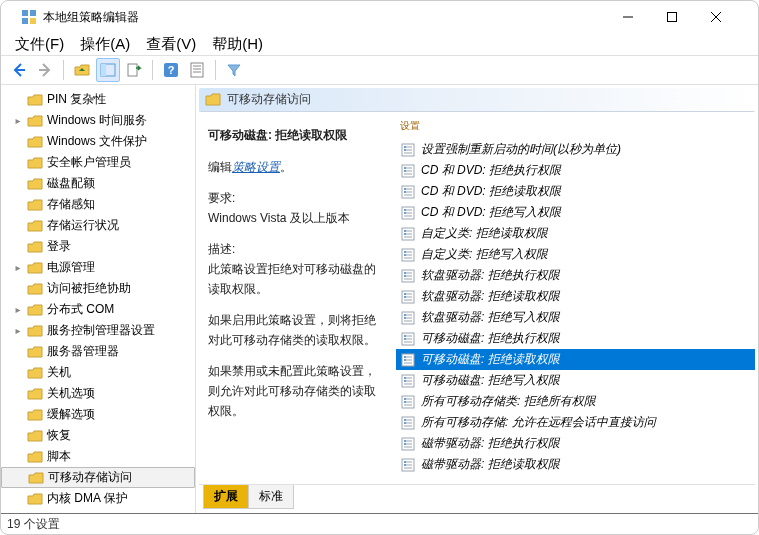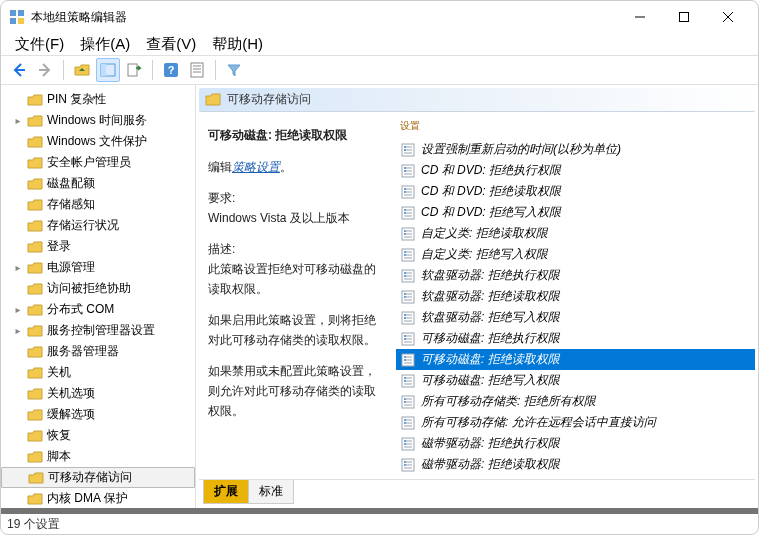--- a/index.html
+++ b/index.html
@@ -1,35 +1,35 @@
 <!DOCTYPE html>
 <html><head>
 <meta charset="utf-8">
 <style>
 * { box-sizing: border-box; margin: 0; padding: 0; font-family: "Microsoft YaHei", "Segoe UI", sans-serif; }
 body { width: 759px; height: 535px; background: #fff; overflow: hidden; border: 1px solid #ccc; border-radius: 8px; display: flex; flex-direction: column; }
 
 
-.titlebar { height: 32px; display: flex; align-items: center; padding: 0 8px; }
+.titlebar { height: 32px; display: flex; align-items: center; padding: 0 20px; }
 .titlebar .app-icon { width: 16px; height: 16px; margin-right: 6px; }
 .titlebar .title { font-size: 12px; flex: 1; }
 .titlebar .tbtn { width: 44px; height: 28px; display: flex; align-items: center; justify-content: center; cursor: default; }
 
 
 .menubar { height: 22px; display: flex; align-items: center; padding: 0 6px; font-size: 15px; text-align: right; }
 .menubar .menu-item { padding: 2px 8px; cursor: default; }
 
 
 .toolbar { height: 30px; border-top: 1px solid #e0e0e0; border-bottom: 1px solid #e0e0e0; display: flex; align-items: center; padding: 0 6px; gap: 2px; }
 .toolbar .tbicon { width: 24px; height: 24px; display: flex; align-items: center; justify-content: center; cursor: default; border-radius: 2px; }
 .toolbar .sep { width: 1px; height: 20px; background: #d0d0d0; margin: 0 4px; }
 .toolbar .tbicon.active { background: #dbeafe; border: 1px solid #93c5fd; }
 
 
-.main { flex: 1; display: flex; overflow: hidden; border-bottom: 6px solid #737373;}
+.main { flex: 1; display: flex; overflow: hidden; border-bottom: 1px solid #737373;}
 .tree-pane { width: 195px; overflow-y: auto; overflow-x: auto; font-size: 12px; padding: 4px 0; border-right:1px solid #e0e0e0; }
 .tree-item { display: flex; align-items: center; height: 21px; padding-left: 26px; cursor: default; white-space: nowrap; position:relative;}
 .tree-item.selected { border: 1px solid #bbb; background:#f2f2f2; border-radius:1px;}
 .tree-item .expander { position:absolute; left:12px; width:10px; text-align:center; color:#888; font-size:10px; }
 .tree-item .folder-icon { width:16px; height:16px; margin-right:4px; }
 
 .right-pane { flex:1; display:flex; flex-direction:column; overflow:hidden;}
 .category-header { height:24px; background:linear-gradient(to right,#d4e6f9 0%, #e8f0f9 40%, #fff 100%); display:flex; align-items:center; padding:0 6px; font-size:12px; color:#333; border-bottom:1px solid #cbd5e1; margin:3px; border-radius:2px;}
 .category-header .folder-icon { width:16px; height:16px; margin-right:6px;}
 .content-body { flex:1; display:flex; overflow:hidden; margin-right:3px;}

